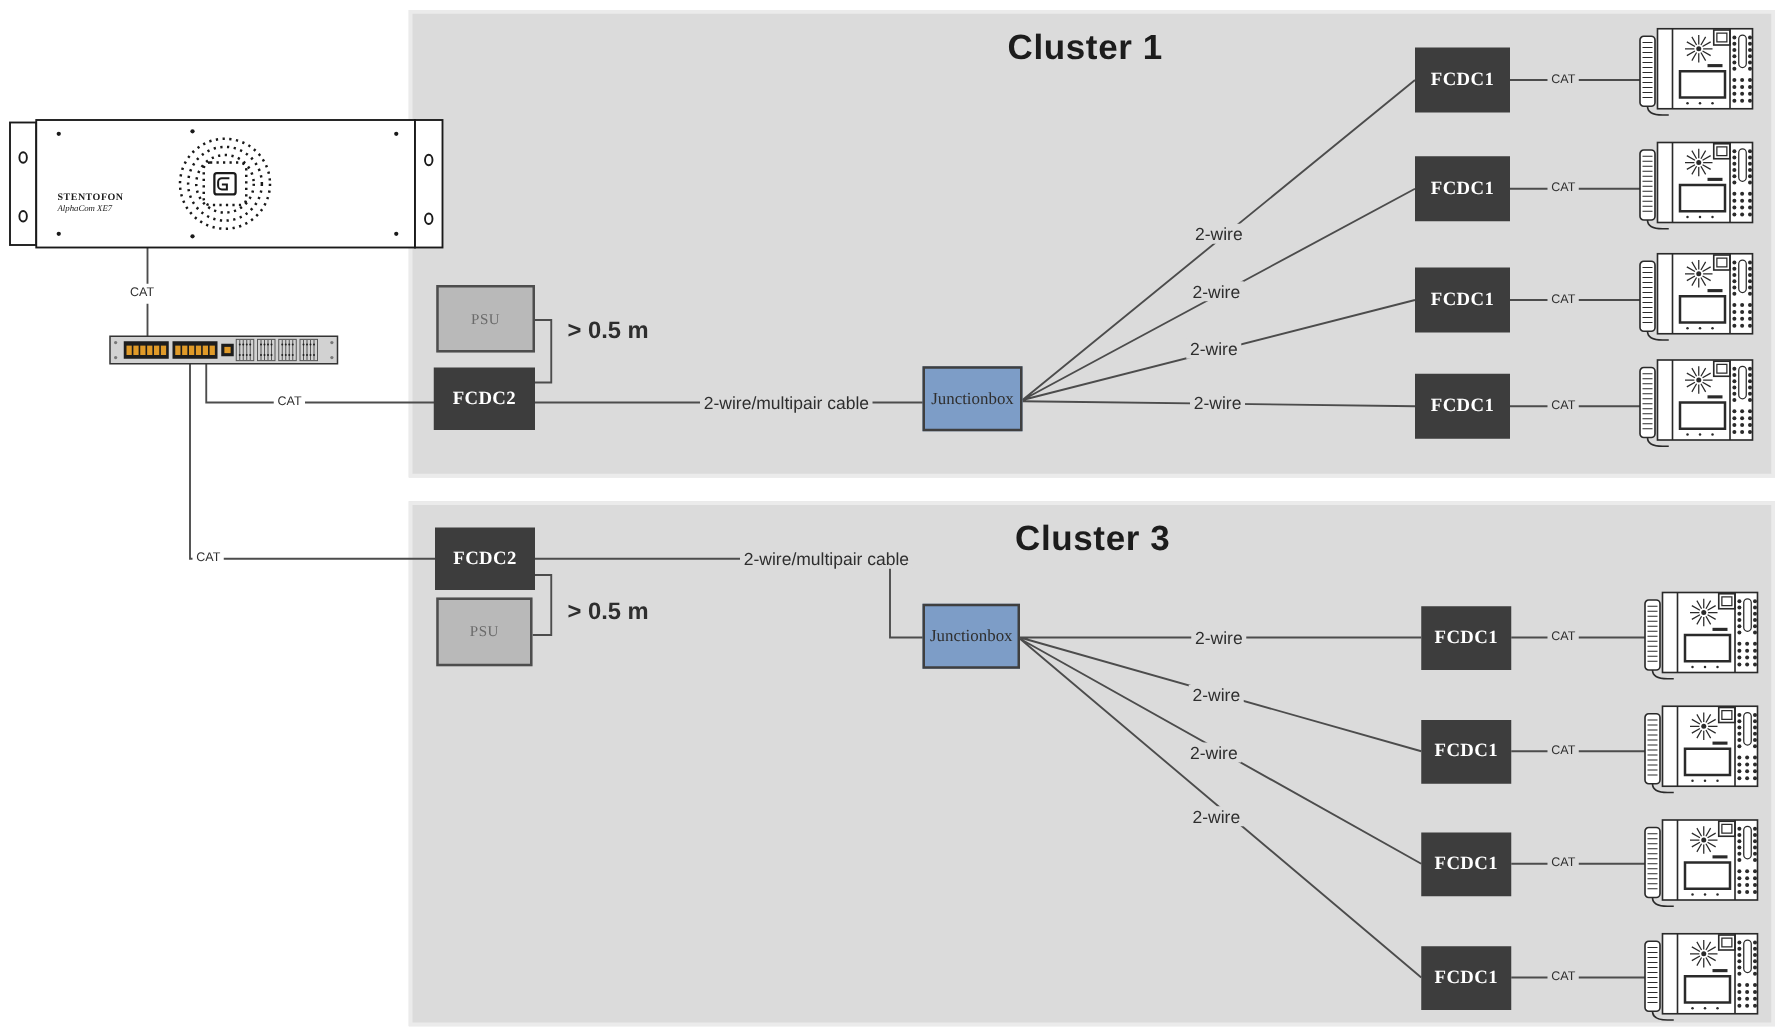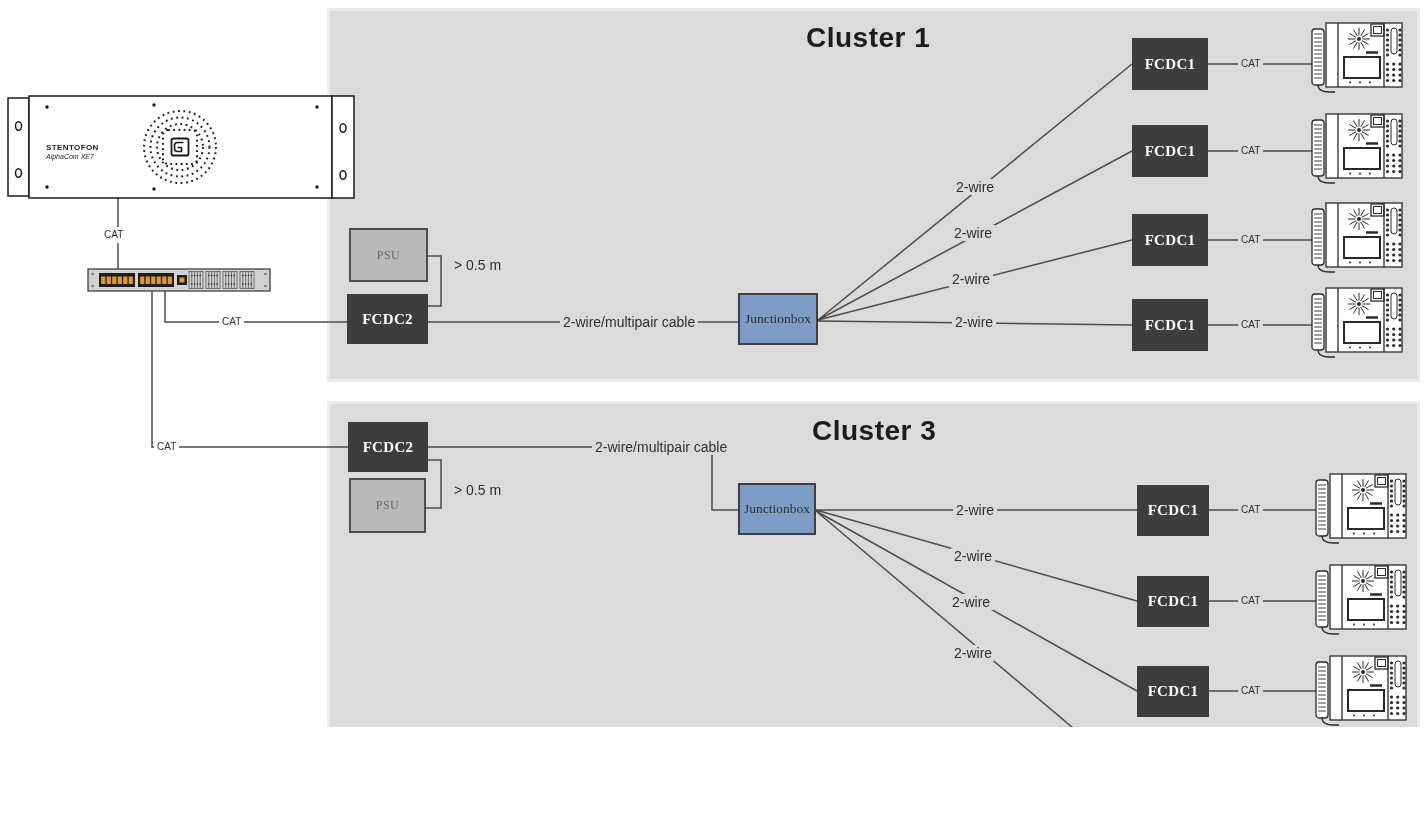--- a/index.html
+++ b/index.html
@@ -1,29 +1,29 @@
 <!DOCTYPE html>
 <html><head>
 <meta charset="utf-8">
 <style>
   html,body{margin:0;padding:0;background:#fff;font-family:"Liberation Sans",sans-serif;}
-  #stage{position:relative;width:1427px;height:727px;background:#ffffff;overflow:hidden;}
+  #stage{position:relative;width:1427px;height:829px;background:#ffffff;overflow:hidden;}
   .panel{position:absolute;background:#dbdbdb;border:3px solid #ebebeb;box-sizing:border-box;}
   #cluster1-panel{left:327px;top:8px;width:1093px;height:374px;}
   #cluster2-panel{left:327px;top:401px;width:1093px;height:420px;}
   .cluster-title{position:absolute;font-size:28px;font-weight:bold;color:#1c1c1c;letter-spacing:.5px;}
   svg.layer{position:absolute;left:0;top:0;pointer-events:none;}
   .box{position:absolute;display:flex;align-items:center;justify-content:center;box-sizing:border-box;text-align:center;font-family:Liberation Serif, serif;}
   .box-dark{background:#3d3d3d;color:#ffffff;font-weight:bold;font-size:15px;letter-spacing:.3px;}
   .box-psu{background:#b9b9b9;border:2px solid #4d4d4d;color:#6a6a6a;font-size:12px;letter-spacing:.5px;}
   .box-junction{background:#7d9dc7;border:2px solid #3f3f3f;color:#2f2f2f;font-size:13.5px;line-height:1.15;flex-direction:row;}
   .lbl{position:absolute;font-size:14px;color:#2e2e2e;background:#dbdbdb;padding:0 3px;white-space:nowrap;line-height:16px;}
   .lbl.cat{font-size:10px;}
   .lbl.on-white{background:#ffffff;}
-  .lbl.dist{font-weight:normal;font-size:14px;background:transparent;}
+  .lbl.dist{font-weight:bold;font-size:19px;background:transparent;}
   .server-caption{position:absolute;color:#1a1a1a;line-height:1.25;}
   .server-brand{font-size:8px;font-weight:bold;letter-spacing:.4px;}
   .server-model{font-size:7px;font-style:italic;}
 </style>
 </head>
 <body>
 
 <div id="stage">
 
   <div class="panel" id="cluster1-panel"></div>
@@ -210,21 +210,21 @@
 
     <use href="#station" x="1315" y="473"></use>
     <use href="#station" x="1315" y="564"></use>
     <use href="#station" x="1315" y="655"></use>
     <use href="#station" x="1315" y="746"></use>
   </svg>
 
   <div class="cluster-title" style="left:806px;top:22px;">Cluster 1</div>
   <div class="cluster-title" style="left:812px;top:415px;">Cluster 3</div>
 
-  <div class="server-caption" style="left:46px;top:143px;">
+  <div class="server-caption" style="left:46px;top:153px;font-family:Liberation Serif, serif;">
     <div class="server-brand">STENTOFON</div>
     <div class="server-model">AlphaCom XE7</div>
   </div>
 
   <div class="box box-psu" style="left:349px;top:228px;width:79px;height:54px;">
       <span>PSU</span>
     </div>
   <div class="box box-dark" style="left:347px;top:294px;width:81px;height:50px;">
       <span>FCDC2</span>
     </div>

